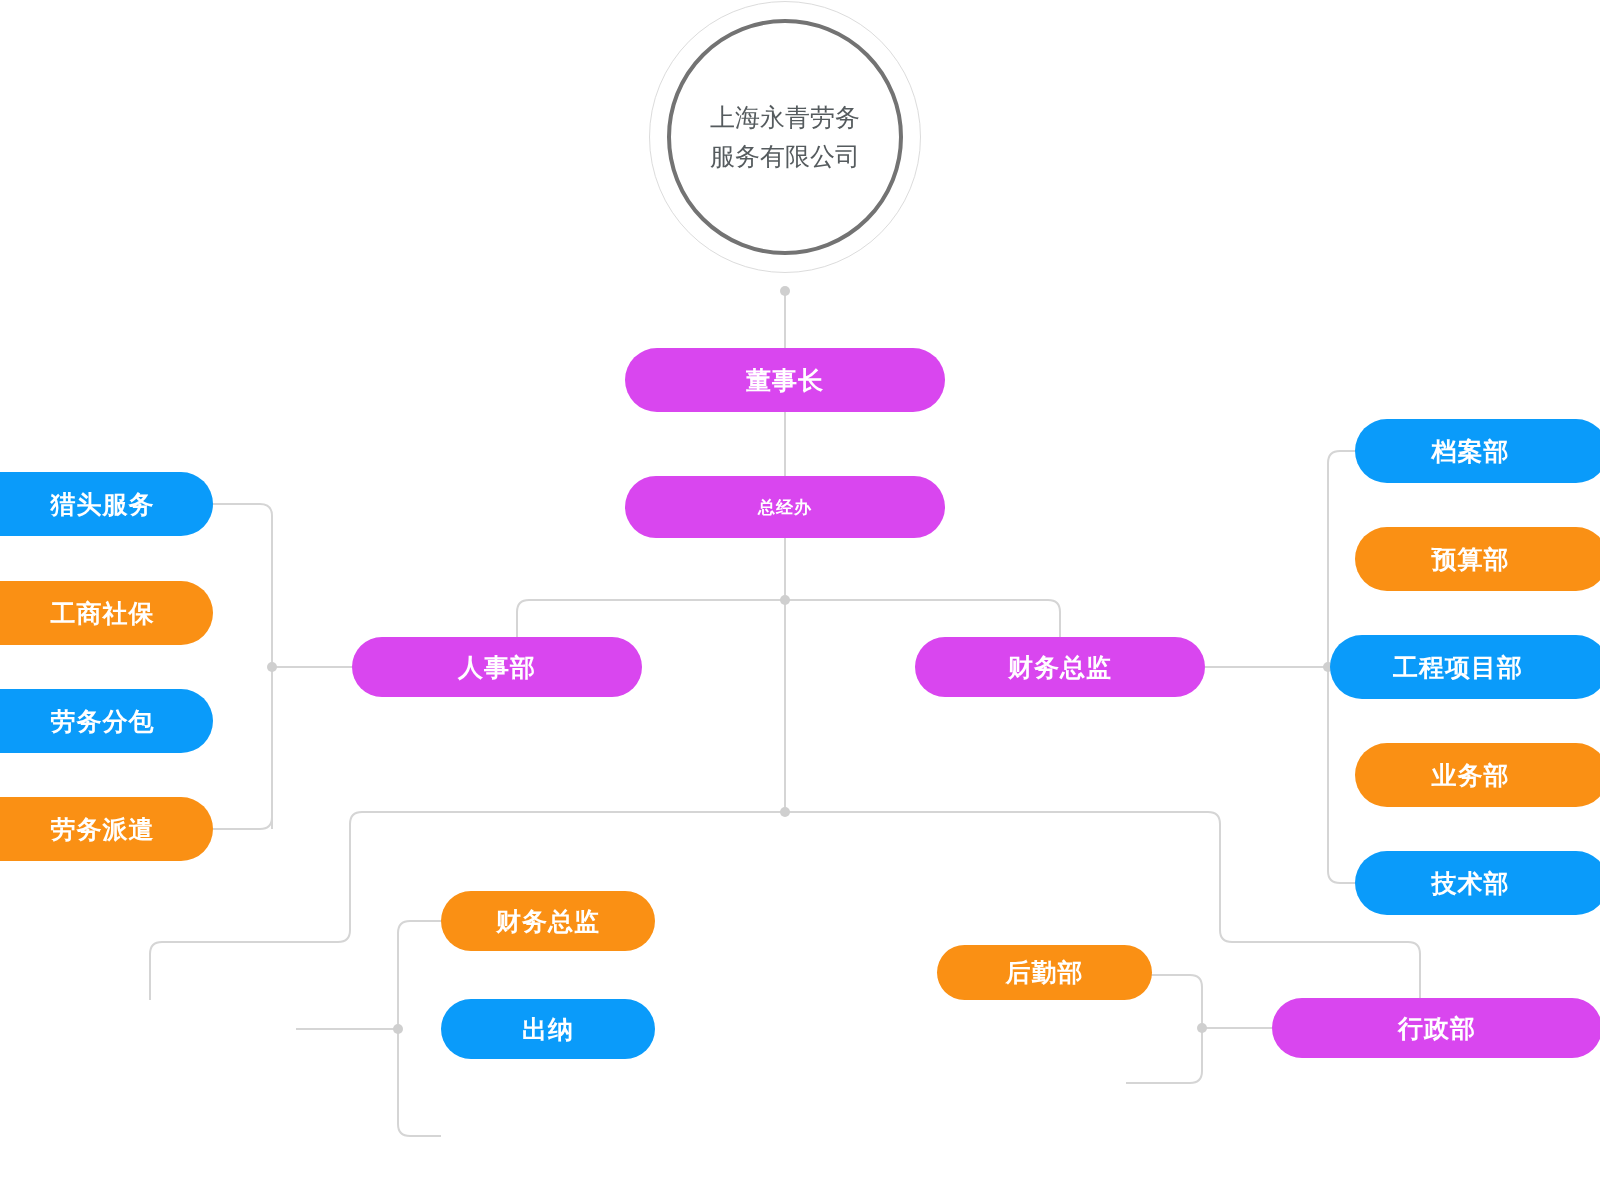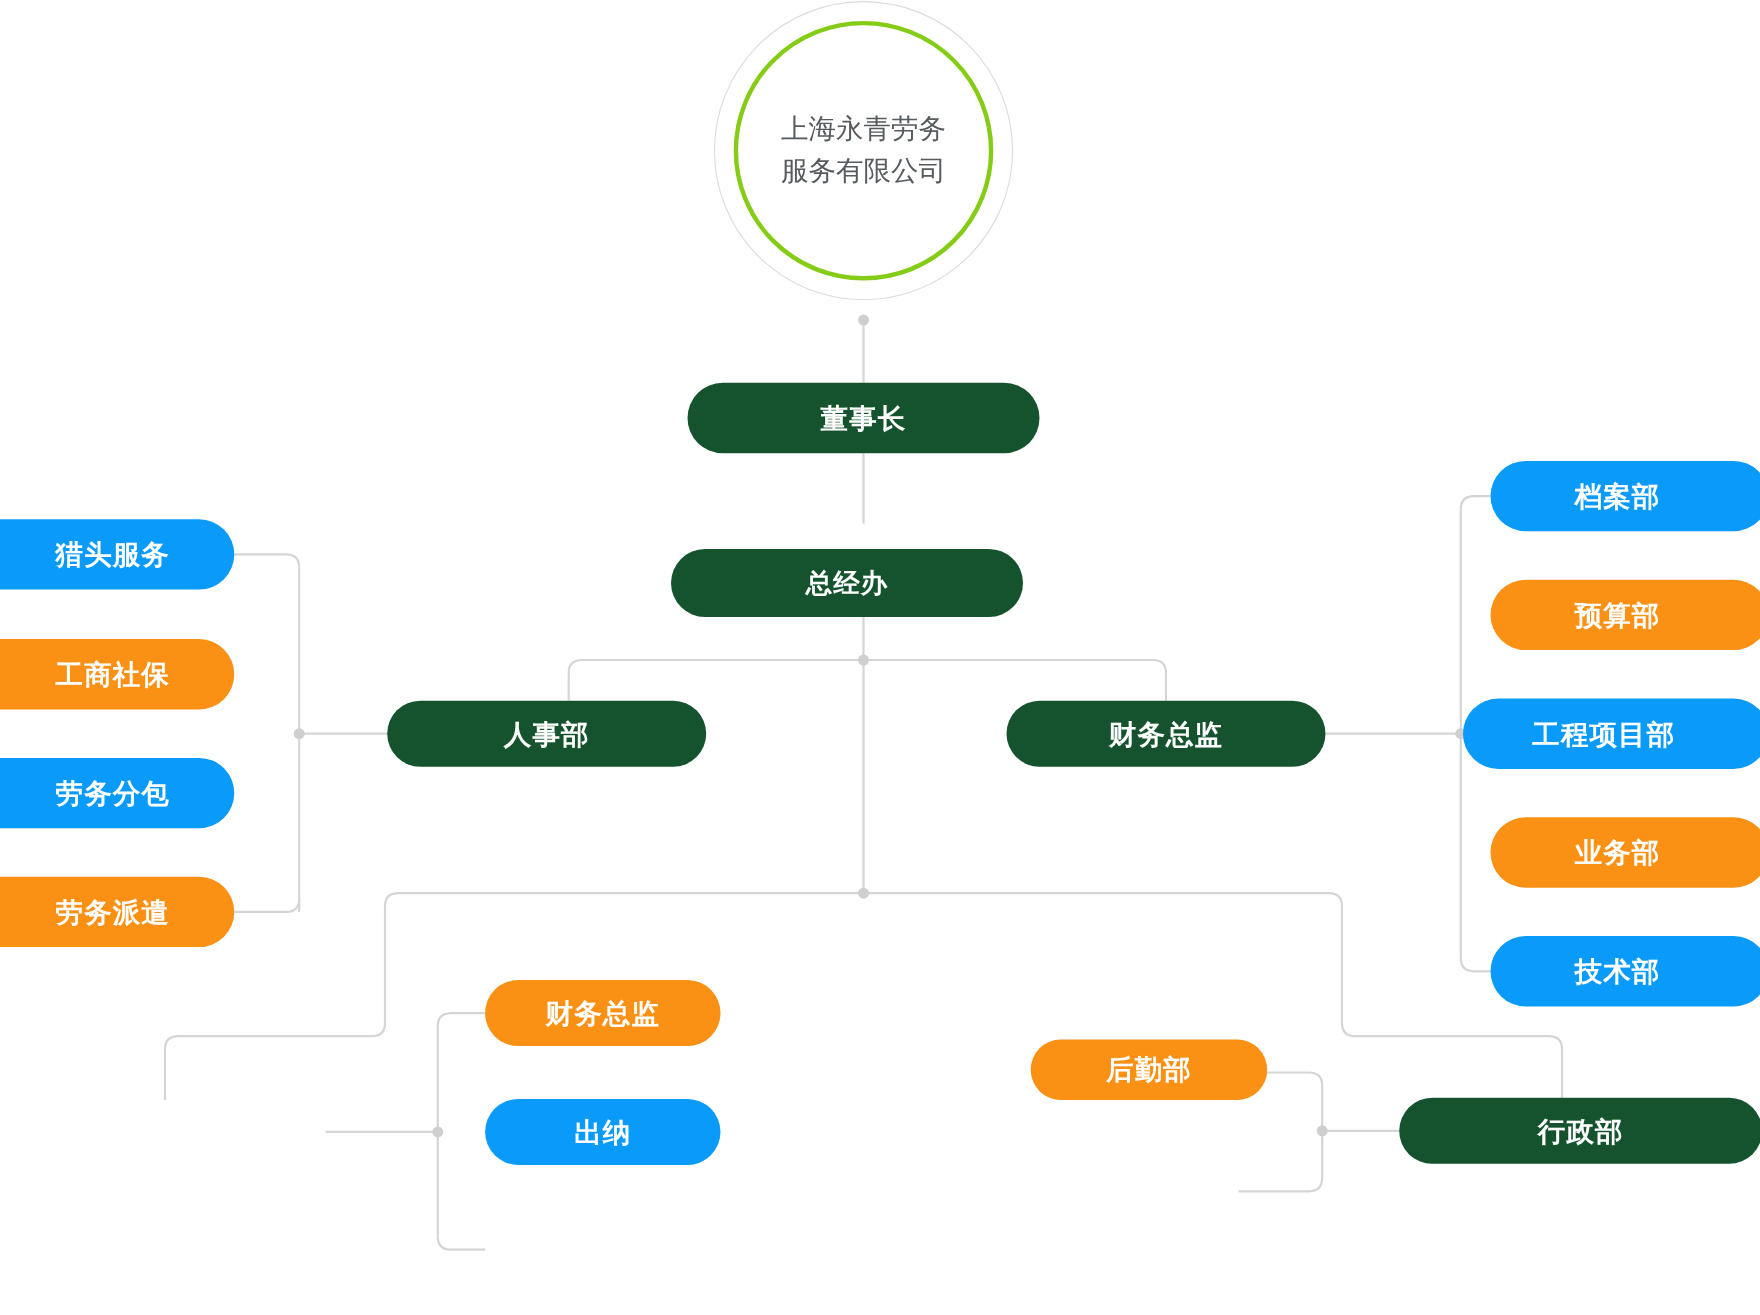--- a/index.html
+++ b/index.html
@@ -34,41 +34,41 @@
     color: #ffffff;
     font-weight: bold;
     letter-spacing: 1px;
     white-space: nowrap;
     cursor: pointer;
     user-select: none;
   }
   .node-pill {
     border-radius: 999px;
   }
-  .node-green { background: #14532d; }
+  .node-green { background: #d946ef; }
   .node-blue  { background: #0a9bfa; }
   .node-orange{ background: #fa9014; }
 
   
   .root-node {
     position: absolute;
     box-sizing: border-box;
     border-radius: 50%;
     background: #ffffff;
     border: 1px solid #dcdcdc;
     display: flex;
     align-items: center;
     justify-content: center;
     cursor: pointer;
     user-select: none;
   }
   .root-inner {
     box-sizing: border-box;
     border-radius: 50%;
-    border: 4px solid #84cc16;
+    border: 4px solid #737373;
     background: #ffffff;
     display: flex;
     align-items: center;
     justify-content: center;
     text-align: center;
     color: #555b5e;
     font-weight: normal;
     line-height: 1.55;
     padding: 0 18px;
   }
@@ -136,21 +136,21 @@
         <span class="root-label">上海永青劳务</span>
         <span class="root-label">服务有限公司</span>
       </div>
     </div>
   </div>
 
   <div class="node node-pill node-green" style="left:625px; top:348px; width:320px; height:64px; font-size:25px;">
     <span>董事长</span>
   </div>
 
-  <div class="node node-pill node-green" style="left:610px; top:476px; width:320px; height:62px; font-size:24px;margin-top:23px;">
+  <div class="node node-pill node-green" style="left:625px; top:476px; width:320px; height:62px; font-size:17px;">
     <span>总经办</span>
   </div>
 
   <div class="node node-pill node-green" style="left:352px; top:637px; width:290px; height:60px; font-size:25px;">
     <span>人事部</span>
   </div>
 
   <div class="node node-pill node-green" style="left:915px; top:637px; width:290px; height:60px; font-size:25px;">
     <span>财务总监</span>
   </div>

